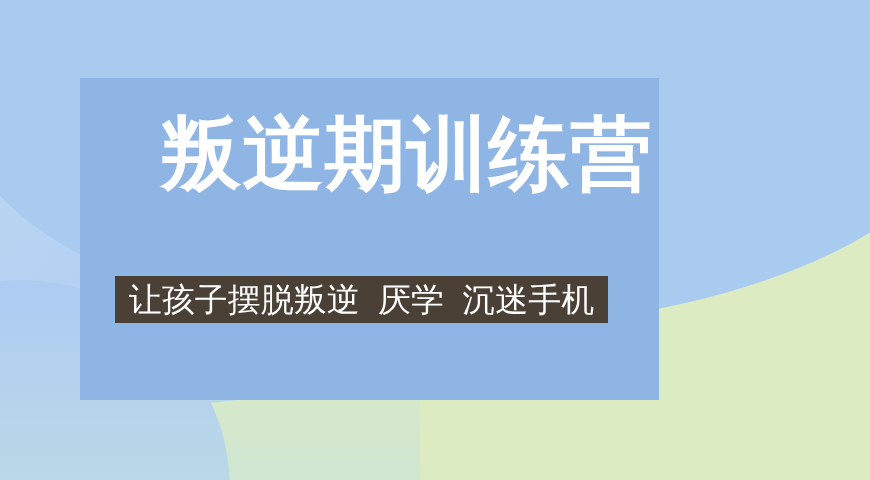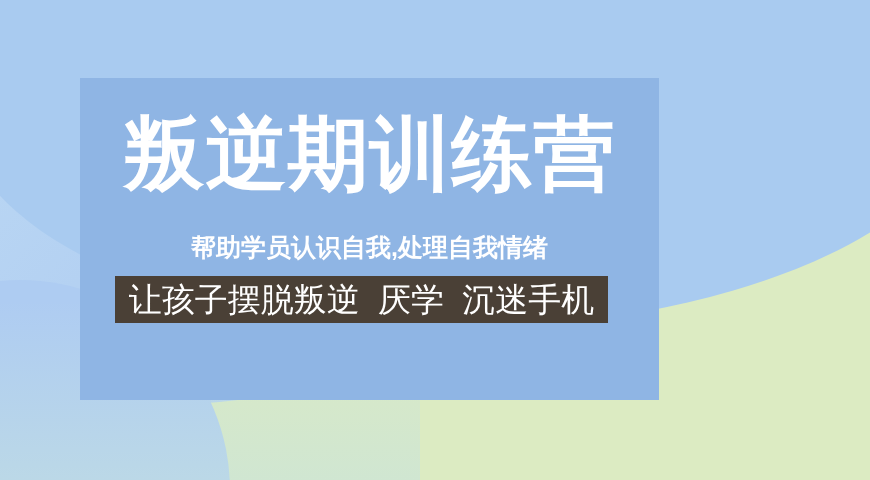--- a/index.html
+++ b/index.html
@@ -71,20 +71,21 @@
     left: 0;
     top: 36px;
     width: 579px;
     text-align: center;
     color: #ffffff;
     font-size: 81px;
     line-height: 1;
     font-weight: 700;
     letter-spacing: 1px;
     white-space: nowrap;
+    padding-left: 37px;
   }
 
   .subtitle {
     position: absolute;
     left: 0;
     top: 157px;
     width: 579px;
     text-align: center;
     color: #ffffff;
     font-size: 25px;
@@ -126,20 +127,19 @@
   </svg>
 
   <div class="bg-blue-top"></div>
   <div class="bg-blue-circle"></div>
   <div class="bg-soft-wash"></div>
 
   <div class="panel">
 
     <div class="title">叛逆期训练营</div>
 
-    <div class="subtitle">帮助学员认识自我,处理自我情绪</div>
 
     <div class="banner">
       <span class="banner-text">让孩子摆脱叛逆  厌学  沉迷手机</span>
     </div>
 
   </div>
 </div>
 
 </body></html>

